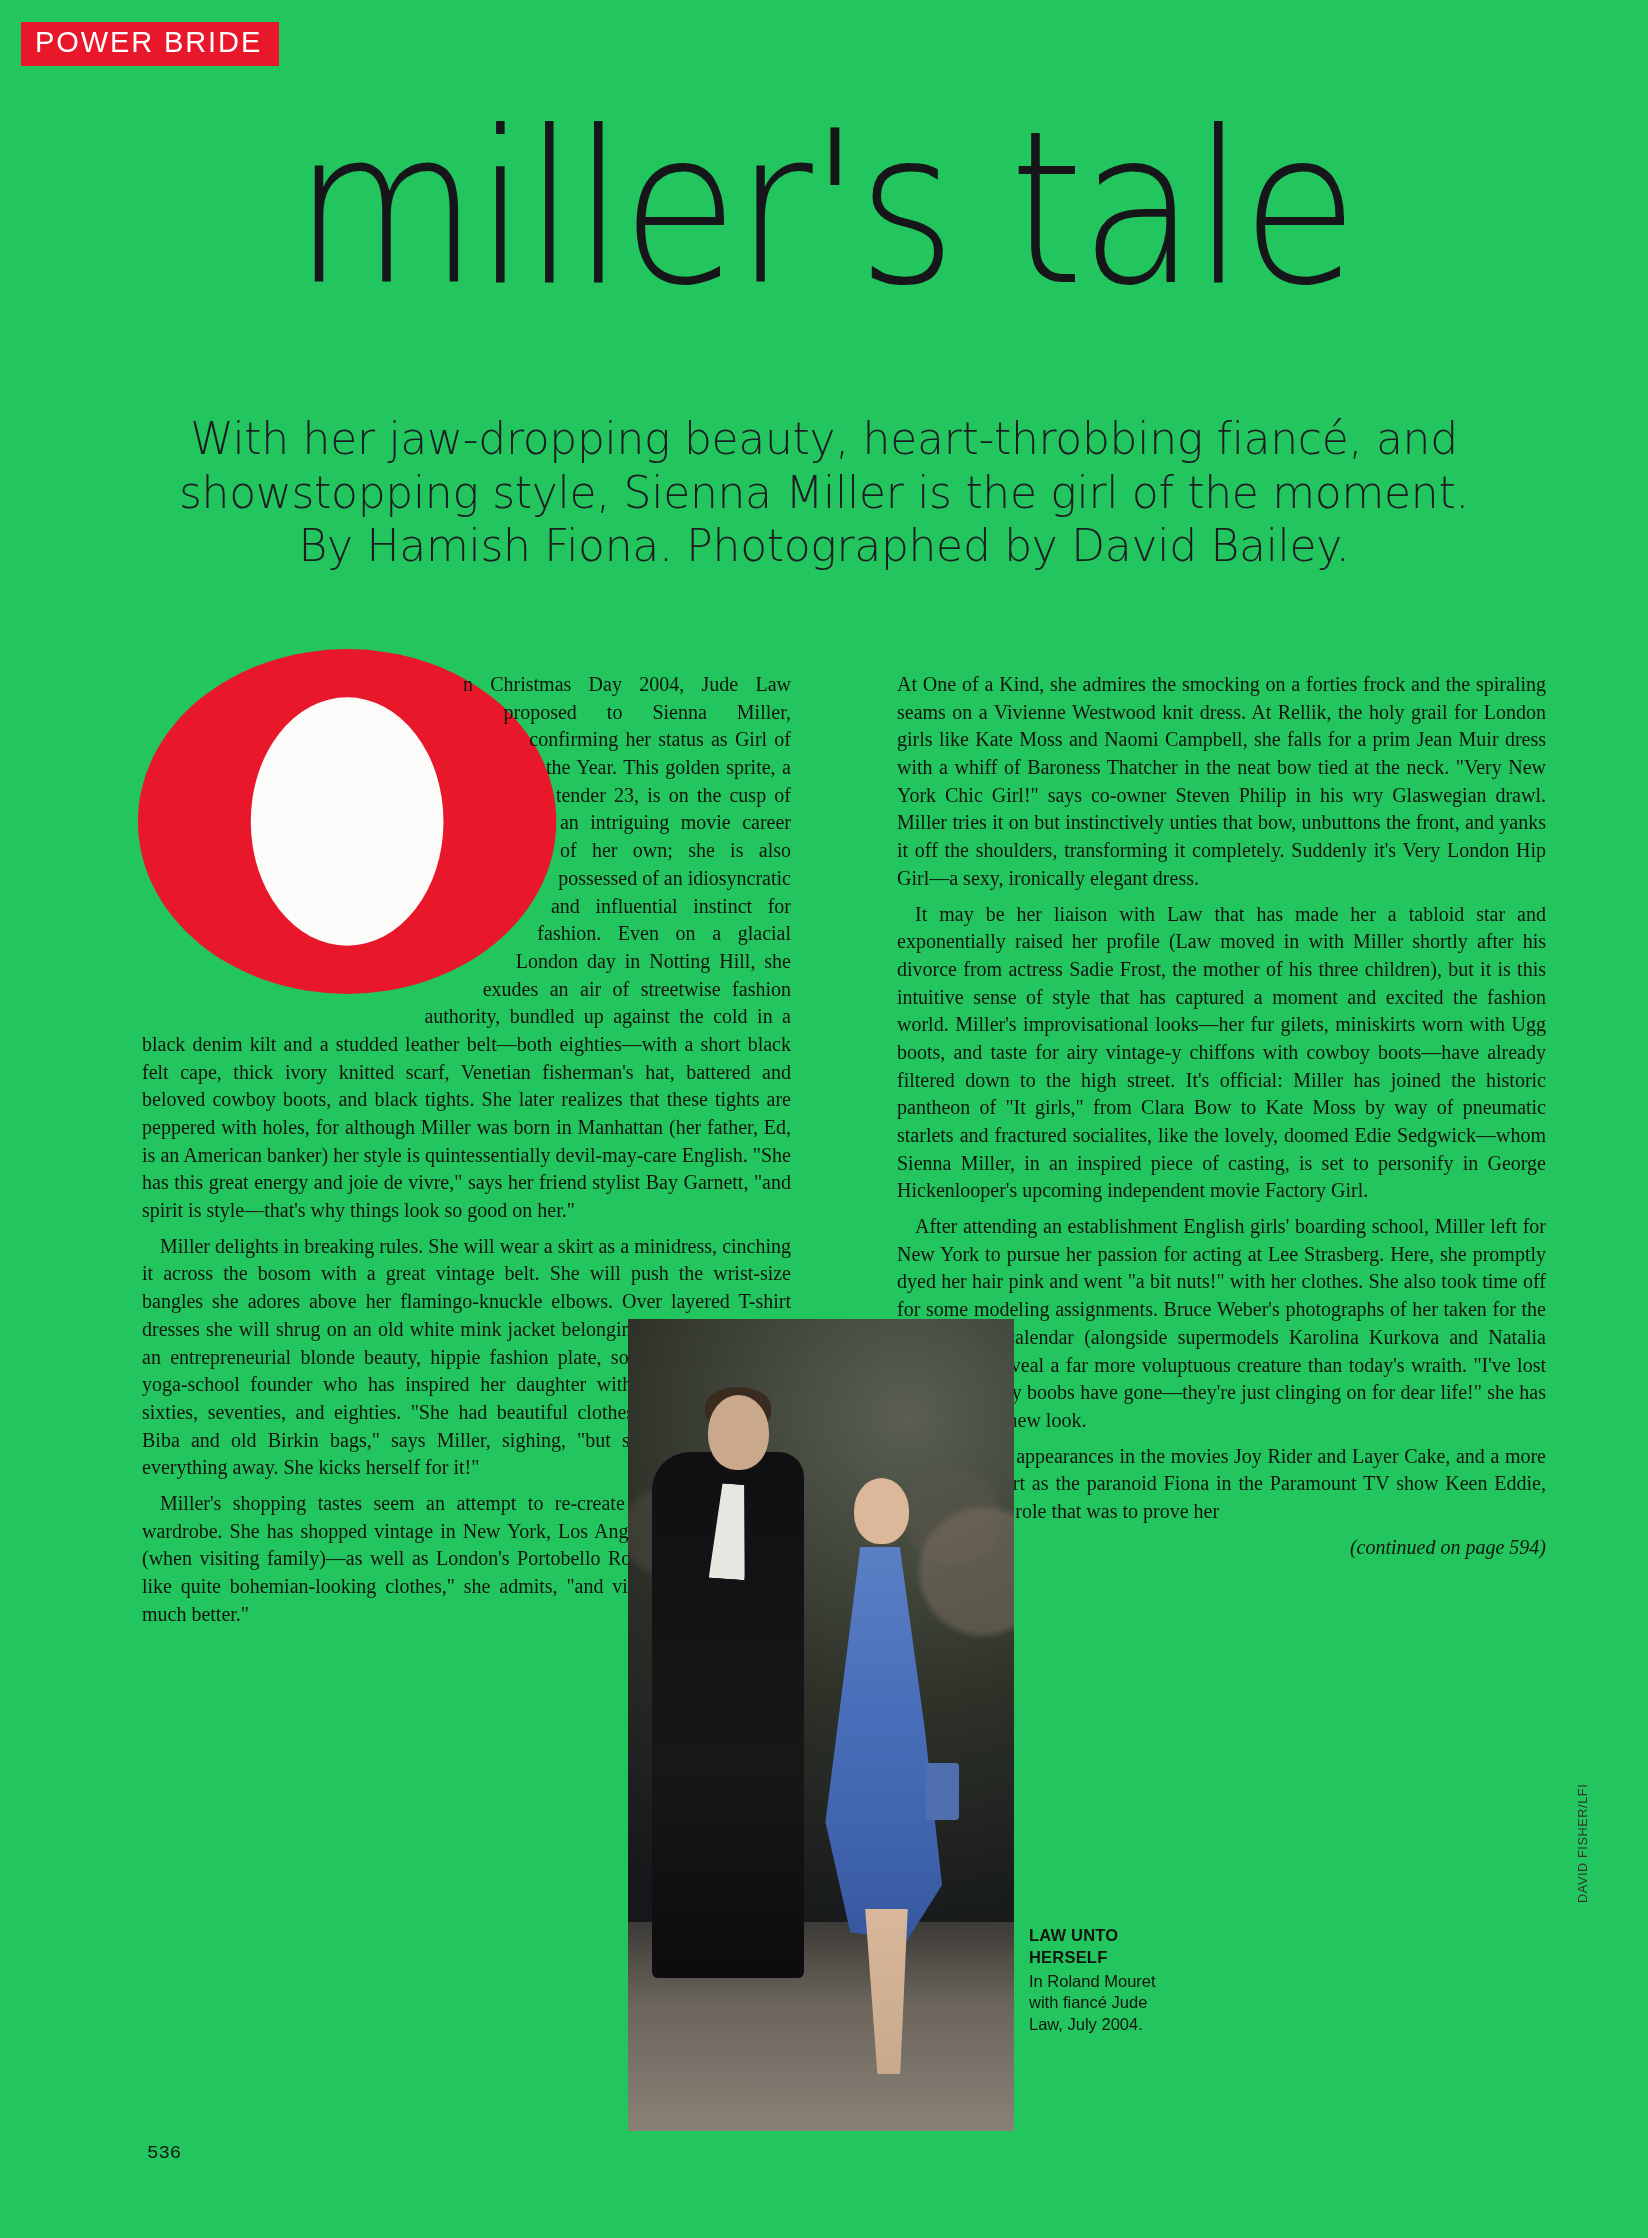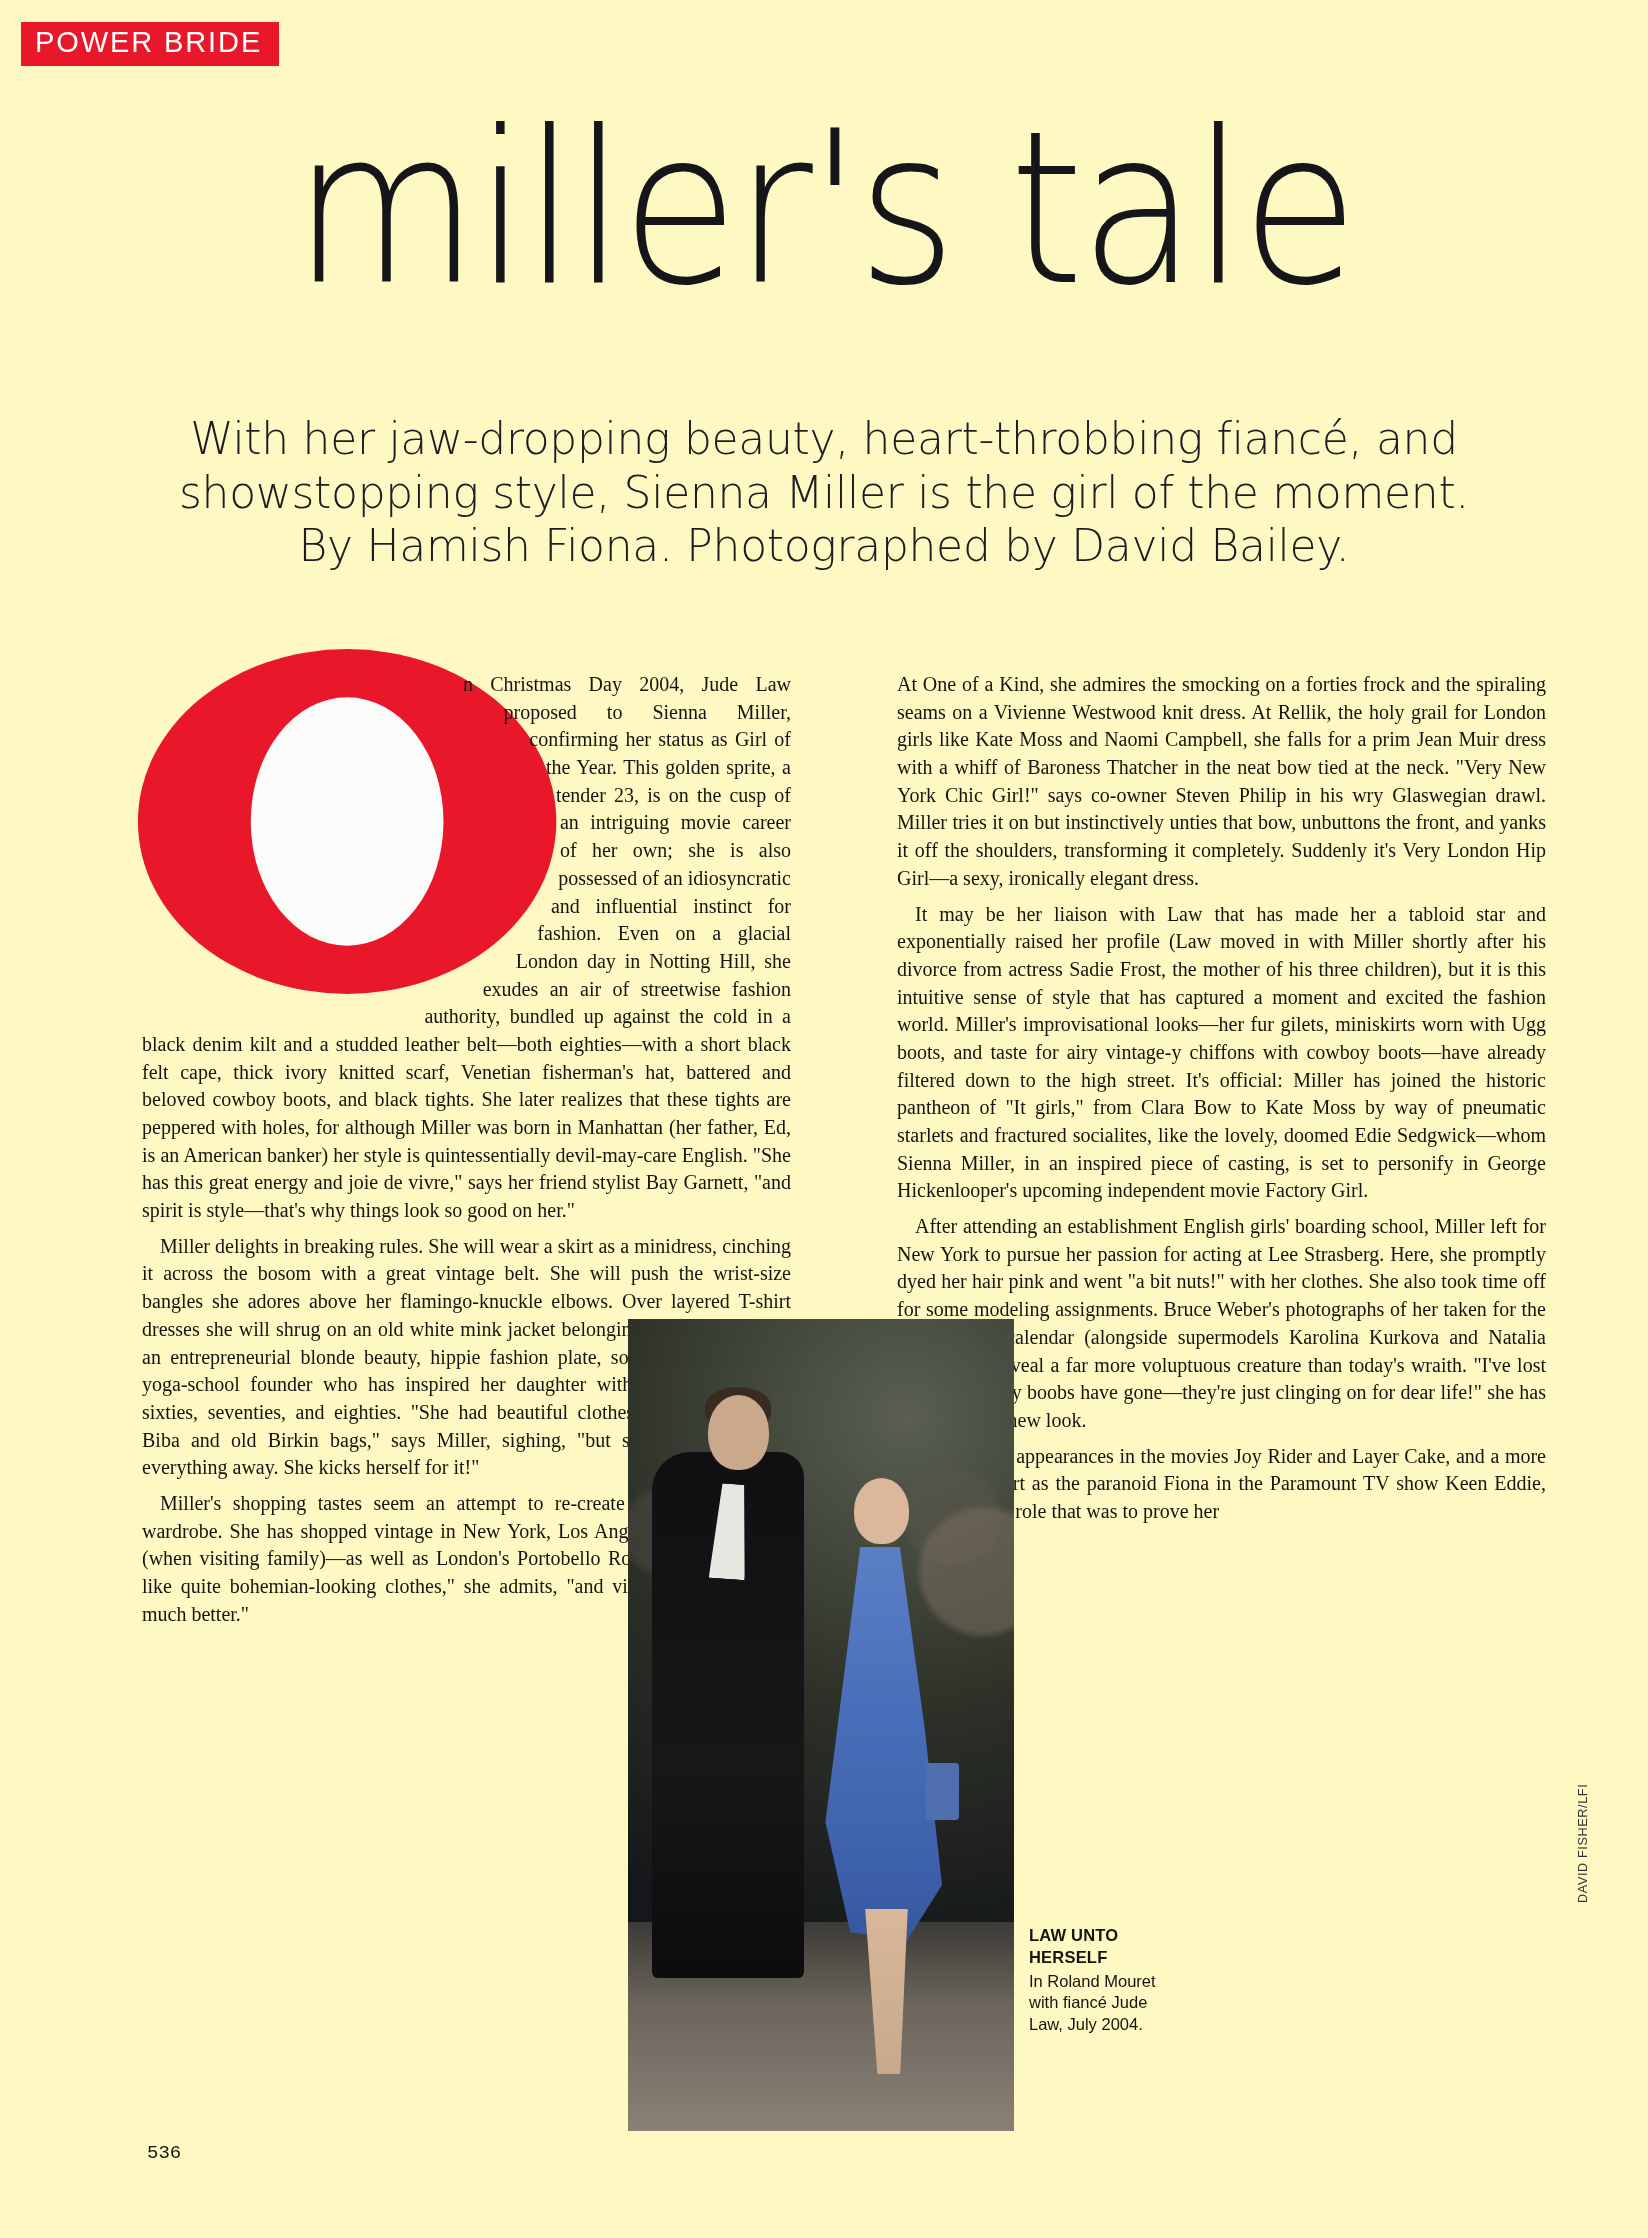--- a/index.html
+++ b/index.html
@@ -11,21 +11,21 @@
     width: 1648px;
     height: 2239px;
     position: relative;
     font-family: "Liberation Serif", serif;
     color: #111;
     overflow: hidden;
   }
   .page {
     position: absolute;
     inset: 0;
-    background: #fef9c3;
+    background: #22c55e;
   }
 
   
   .kicker {
     position: absolute;
     left: 21px;
     top: 21.6px;
     background: #e8182a;
     color: #ffffff;
     padding: 6.3px 16.5px 9px 14px;
@@ -309,20 +309,21 @@
       </div>
       <p>Miller delights in breaking rules. She will wear a skirt as a minidress, cinching it across the bosom with a great vintage belt. She will push the wrist-size bangles she adores above her flamingo-knuckle elbows. Over layered T-shirt dresses she will shrug on an old white mink jacket belonging to her mother, Jo, an entrepreneurial blonde beauty, hippie fashion plate, sometime model, and yoga-school founder who has inspired her daughter with a passion for the sixties, seventies, and eighties. "She had beautiful clothes—Ossie Clark and Biba and old Birkin bags," says Miller, sighing, "but she gave absolutely everything away. She kicks herself for it!"</p>
       <p>Miller's shopping tastes seem an attempt to re-create that long-vanished wardrobe. She has shopped vintage in New York, Los Angeles, even Colorado (when visiting family)—as well as London's Portobello Road. "I suppose I do like quite bohemian-looking clothes," she admits, "and vintage is just cut so much better."</p>
     </div>
 
     <div class="col right">
       <p class="noindent">At One of a Kind, she admires the smocking on a forties frock and the spiraling seams on a Vivienne Westwood knit dress. At Rellik, the holy grail for London girls like Kate Moss and Naomi Campbell, she falls for a prim Jean Muir dress with a whiff of Baroness Thatcher in the neat bow tied at the neck. "Very New York Chic Girl!" says co-owner Steven Philip in his wry Glaswegian drawl. Miller tries it on but instinctively unties that bow, unbuttons the front, and yanks it off the shoulders, transforming it completely. Suddenly it's Very London Hip Girl—a sexy, ironically elegant dress.</p>
       <p>It may be her liaison with Law that has made her a tabloid star and exponentially raised her profile (Law moved in with Miller shortly after his divorce from actress Sadie Frost, the mother of his three children), but it is this intuitive sense of style that has captured a moment and excited the fashion world. Miller's improvisational looks—her fur gilets, miniskirts worn with Ugg boots, and taste for airy vintage-y chiffons with cowboy boots—have already filtered down to the high street. It's official: Miller has joined the historic pantheon of "It girls," from Clara Bow to Kate Moss by way of pneumatic starlets and fractured socialites, like the lovely, doomed Edie Sedgwick—whom Sienna Miller, in an inspired piece of casting, is set to personify in George Hickenlooper's upcoming independent movie Factory Girl.</p>
       <p>After attending an establishment English girls' boarding school, Miller left for New York to pursue her passion for acting at Lee Strasberg. Here, she promptly dyed her hair pink and went "a bit nuts!" with her clothes. She also took time off for some modeling assignments. Bruce Weber's photographs of her taken for the 2003 Pirelli calendar (alongside supermodels Karolina Kurkova and Natalia Vodianova) reveal a far more voluptuous creature than today's wraith. "I've lost weight, and my boobs have gone—they're just clinging on for dear life!" she has wailed of her new look.</p>
       <p>Throwaway appearances in the movies Joy Rider and Layer Cake, and a more substantive part as the paranoid Fiona in the Paramount TV show Keen Eddie, landed her the role that was to prove her</p>
+      <p class="continued">(continued on page 594)</p>
     </div>
   </div>
 
   <div class="photo">
     <div class="sky"></div>
     <div class="crowd"></div>
     <div class="ground"></div>
     <div class="man-suit"></div>
     <div class="man-shirt"></div>
     <div class="man-hair"></div>

